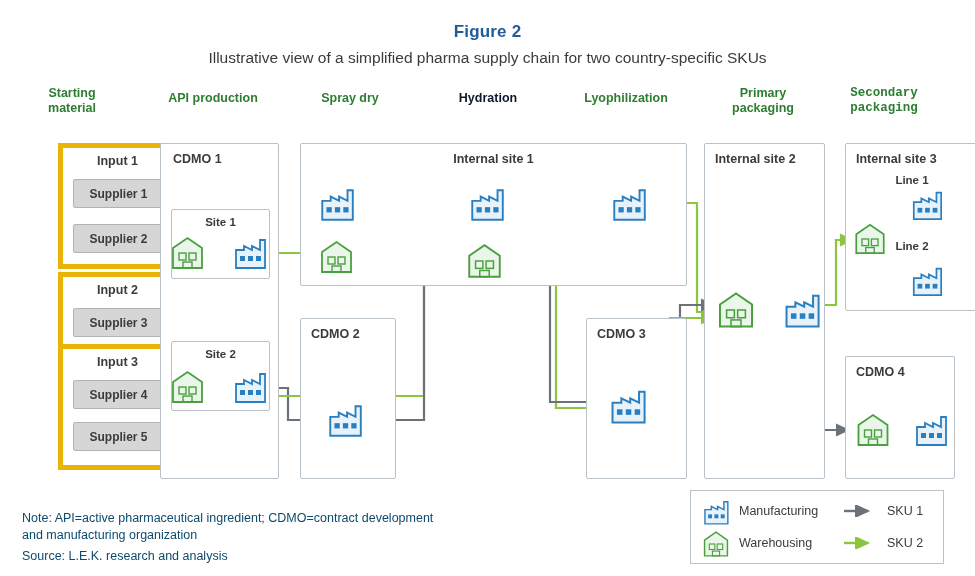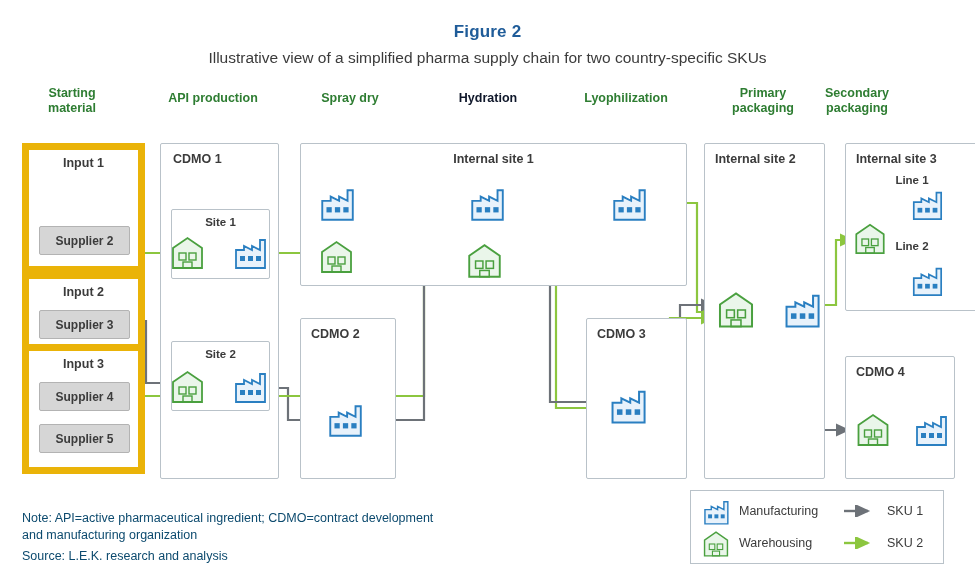--- a/index.html
+++ b/index.html
@@ -71,22 +71,23 @@
   .sub-label {
     position: absolute;
     font-size: 11.5px;
     font-weight: bold;
     color: #3b3b3b;
     text-align: center;
   }
 
   
   .input-box {
-    border: 7px solid #eab308;
+    border: 5px solid #eab308;
     background: #ffffff;
+    margin-left: 36px;
   }
   .input-title {
     position: absolute;
     left: 0; right: 0; top: 6px;
     text-align: center;
     font-size: 12.5px;
     font-weight: bold;
     color: #3b3b3b;
   }
   .supplier {
@@ -153,21 +154,21 @@
   <div class="abs col-head blue" style="left:432px; top:91px; width:112px;">
     <div>Hydration</div>
   </div>
   <div class="abs col-head" style="left:564px; top:91px; width:124px;">
     <div>Lyophilization</div>
   </div>
   <div class="abs col-head" style="left:703px; top:86px; width:120px;">
     <div>Primary</div>
     <div>packaging</div>
   </div>
-  <div class="abs col-head" style="left:797px; top:86px; width:120px;">
+  <div class="abs col-head" style="left:824px; top:86px; width:120px;font-family:Liberation Mono, monospace;">
     <div>Secondary</div>
     <div>packaging</div>
   </div>
 
   <svg class="flow" viewBox="0 0 975 576">
     <defs>
       <marker id="ah-green" markerWidth="7" markerHeight="7" refX="5.6" refY="3" orient="auto">
         <path d="M0,0 L6.5,3 L0,6 z" fill="#8cc63f"></path>
       </marker>
       <marker id="ah-gray" markerWidth="7" markerHeight="7" refX="5.6" refY="3" orient="auto">
@@ -225,20 +226,21 @@
 
     <path d="M884,244 L900,244 L900,282 L912,282" stroke="#8cc63f" stroke-width="2.2" fill="none" marker-end="url(#ah-green)"></path>
 
     <path d="M800,334 L800,430 L848,430" stroke="#6d7278" stroke-width="2.2" fill="none" marker-end="url(#ah-gray)"></path>
 
     <path d="M892,430 L910,430" stroke="#6d7278" stroke-width="2.2" fill="none" marker-end="url(#ah-gray)"></path>
   </svg>
 
   <div class="abs input-box" style="left:22px; top:143px; width:109px; height:116px;">
     <div class="input-title">Input 1</div>
+    <div class="supplier" style="left:10px; top:31px; width:89px; height:27px;">Supplier 1</div>
     <div class="supplier" style="left:10px; top:76px; width:89px; height:27px;">Supplier 2</div>
   </div>
 
   <div class="abs input-box" style="left:22px; top:272px; width:109px; height:68px;">
     <div class="input-title">Input 2</div>
     <div class="supplier" style="left:10px; top:31px; width:89px; height:27px;">Supplier 3</div>
   </div>
 
   <div class="abs input-box" style="left:22px; top:344px; width:109px; height:116px;">
     <div class="input-title">Input 3</div>

